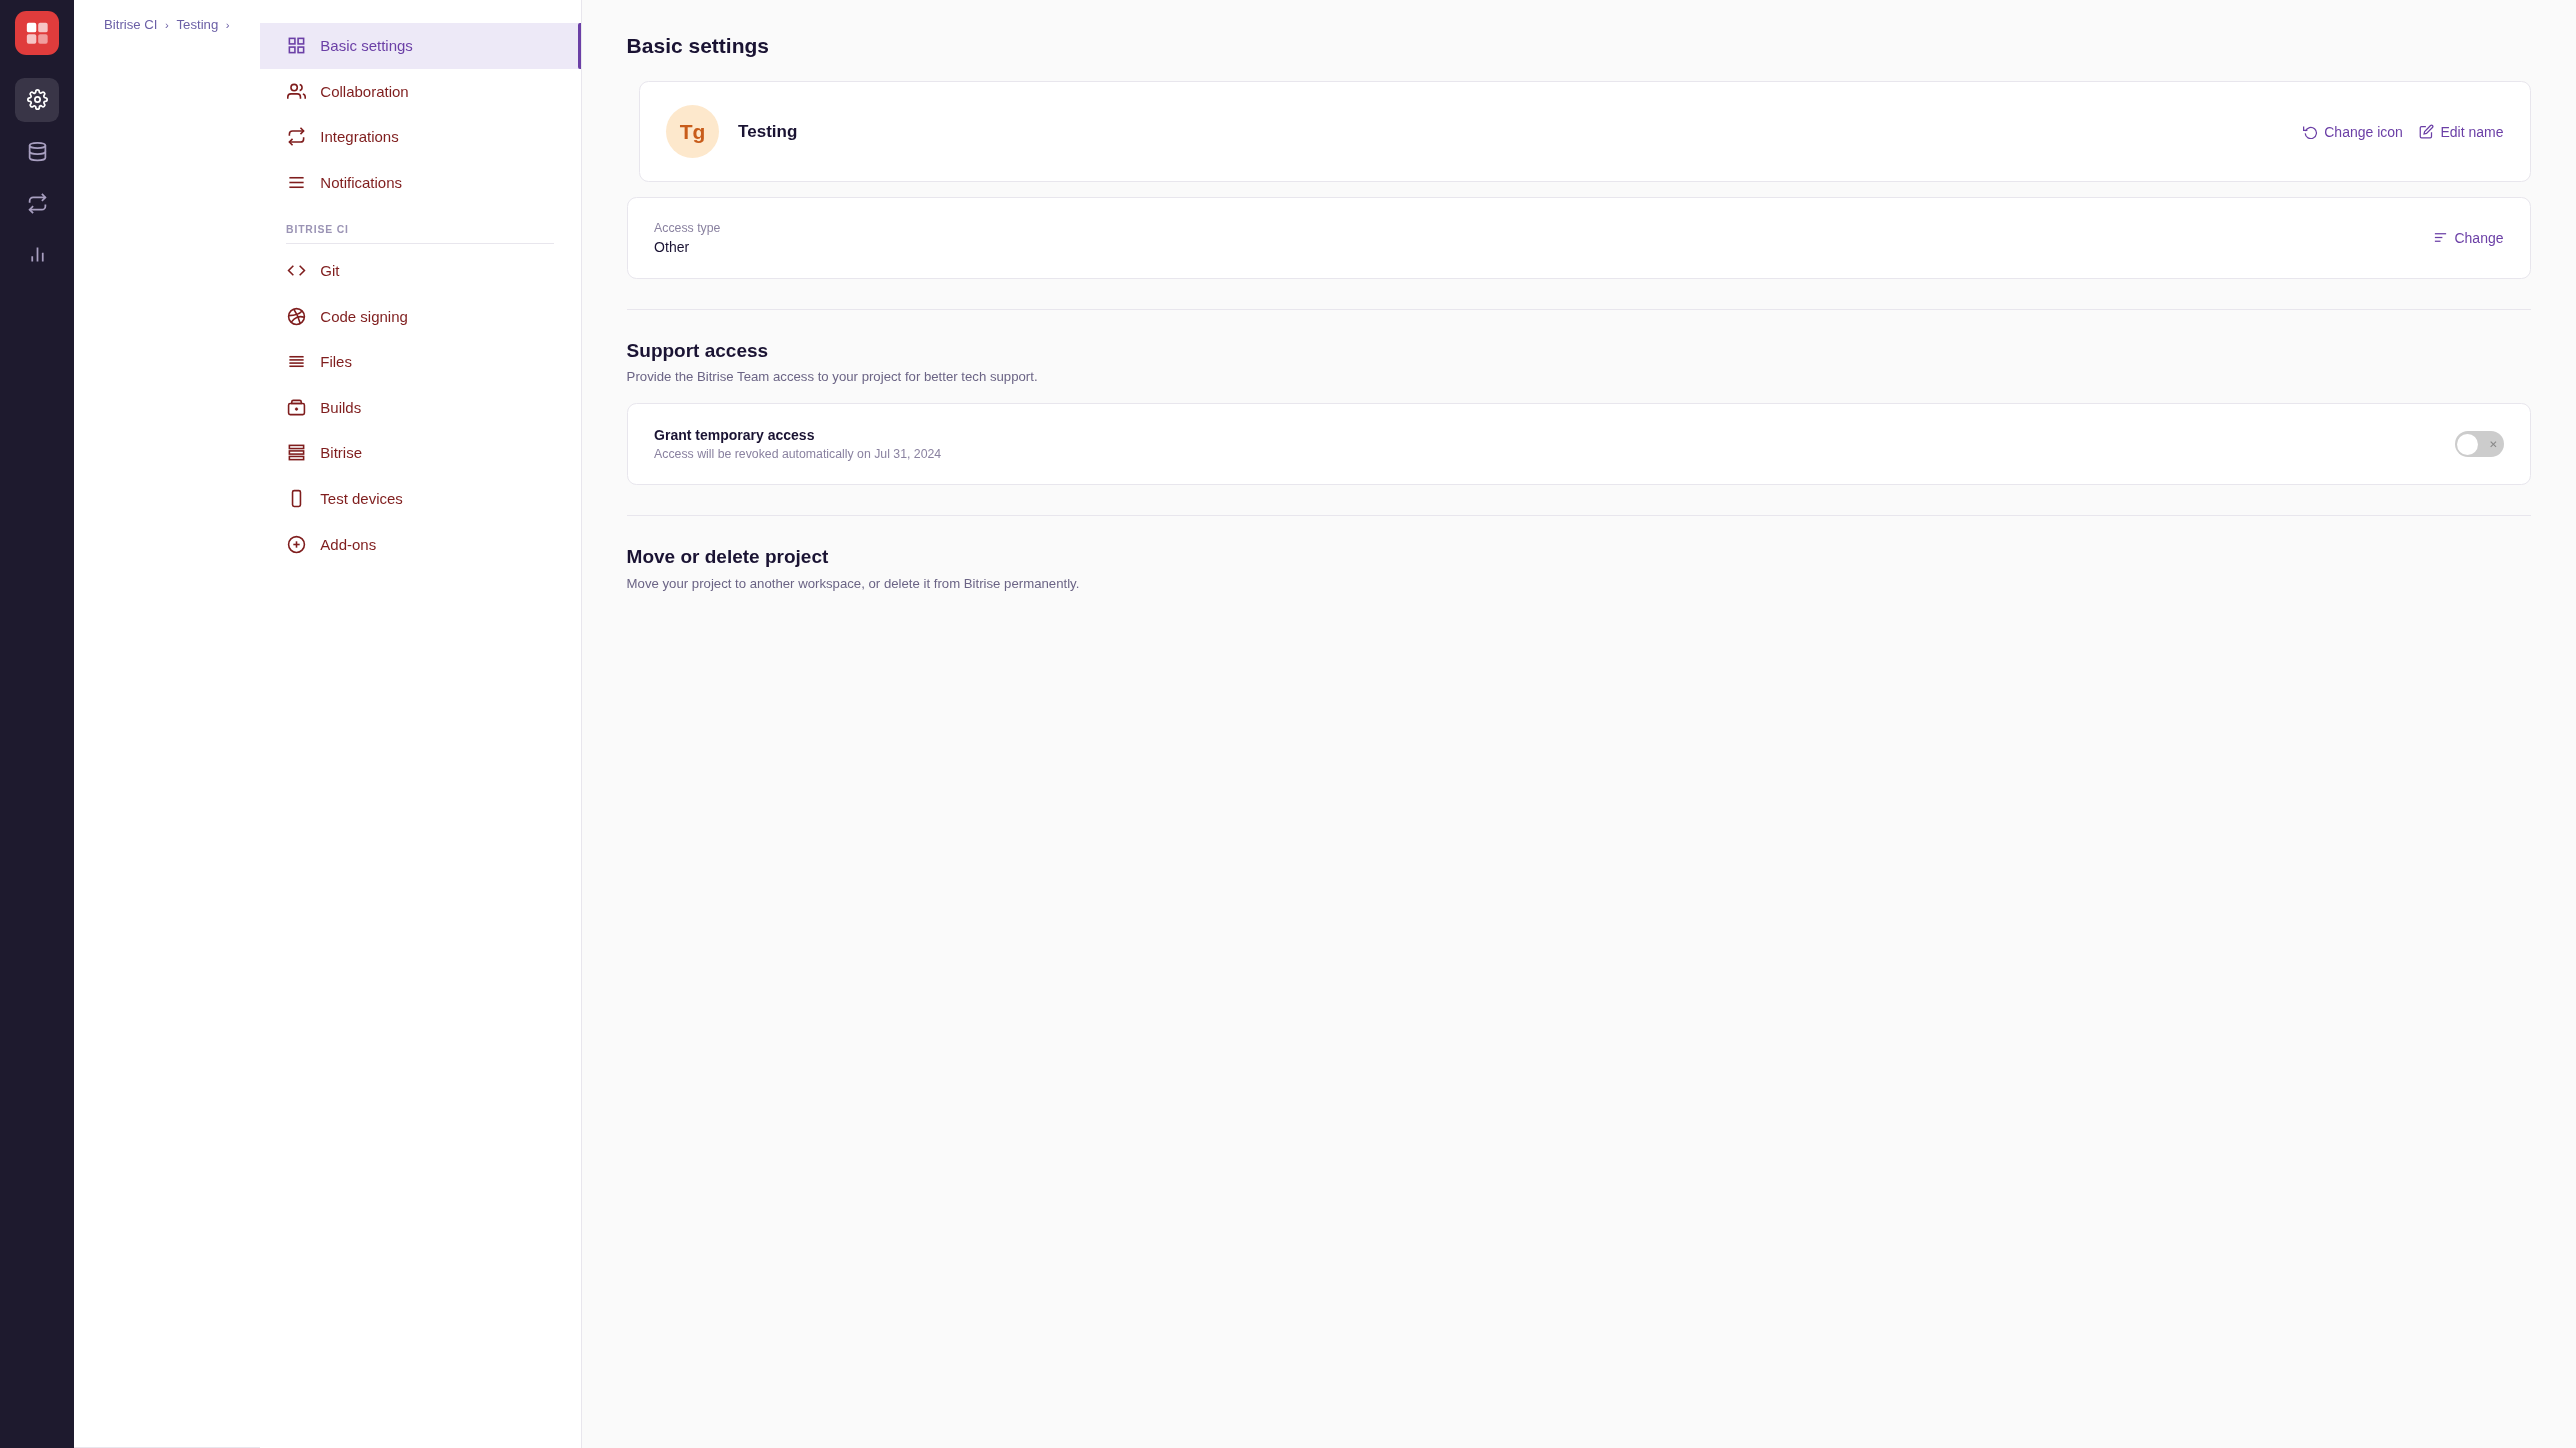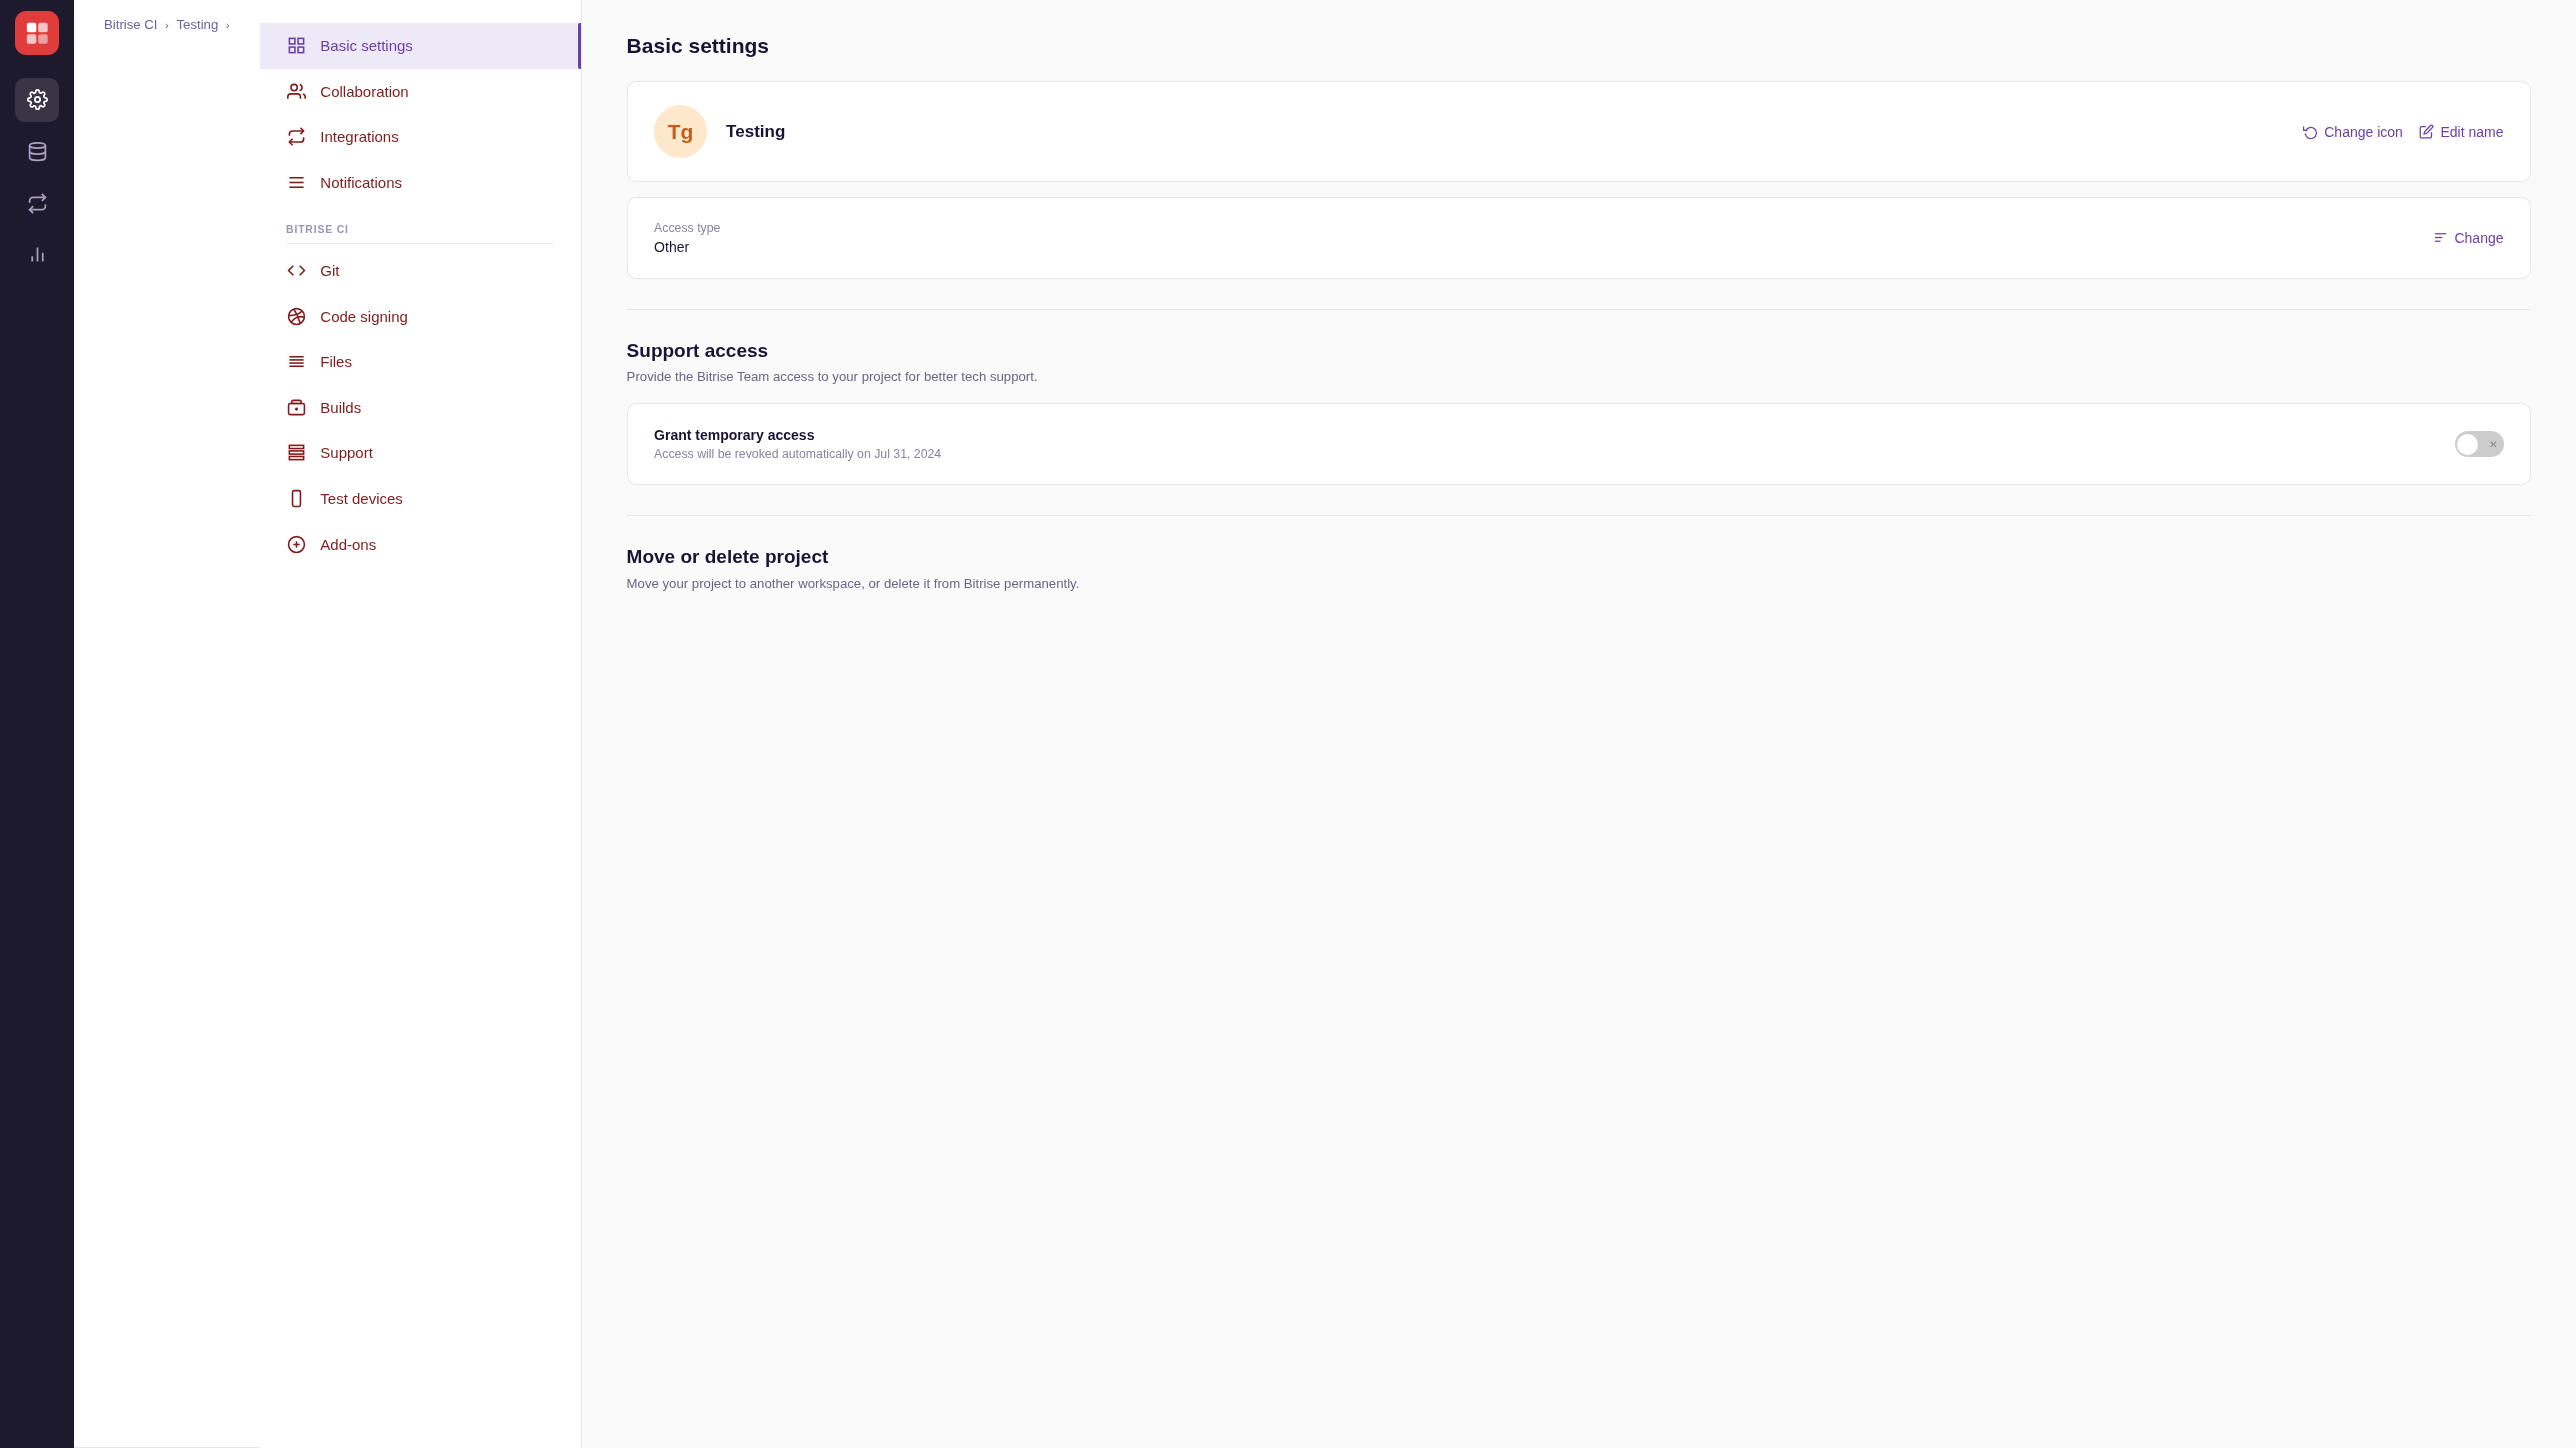--- a/index.html
+++ b/index.html
@@ -134,21 +134,21 @@
 
     .card {
       background: white;
       border: 0.9px solid #e8e6ed;
       border-radius: 9.5px;
       padding: 23px 26.5px;
       margin-bottom: 15px;
     }
 
     .project-card {
-      display: flex; align-items: center; gap: 19px;
+      display: flex; align-items: center; gap: 19px; margin-left: 12px;
     }
     .project-avatar {
       width: 53px; height: 53px;
       border-radius: 50%;
       background: #fde8cc;
       display: flex; align-items: center; justify-content: center;
       font-size: 21px; font-weight: 700;
       color: #c85c1a;
       flex-shrink: 0;
     }
@@ -388,21 +388,21 @@
         <span>Builds</span>
       </div>
       <div class="sidebar-item">
         <span class="item-icon">
           <svg width="19" height="19" viewBox="0 0 24 24" fill="none" stroke="currentColor" stroke-width="2">
             <rect x="3" y="3" width="18" height="4"></rect>
               <rect x="3" y="10" width="18" height="4"></rect>
               <rect x="3" y="17" width="18" height="4"></rect>
           </svg>
         </span>
-        <span>Support</span>
+        <span>Bitrise</span>
       </div>
       <div class="sidebar-item">
         <span class="item-icon">
           <svg width="19" height="19" viewBox="0 0 24 24" fill="none" stroke="currentColor" stroke-width="2">
             <rect x="7" y="2" width="10" height="20" rx="2"></rect>
               <line x1="12" y1="18" x2="12.01" y2="18"></line>
           </svg>
         </span>
         <span>Test devices</span>
       </div>

